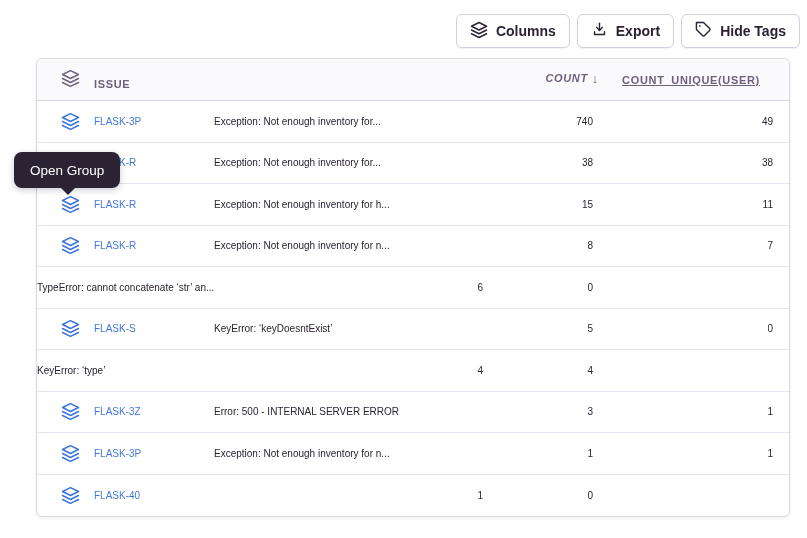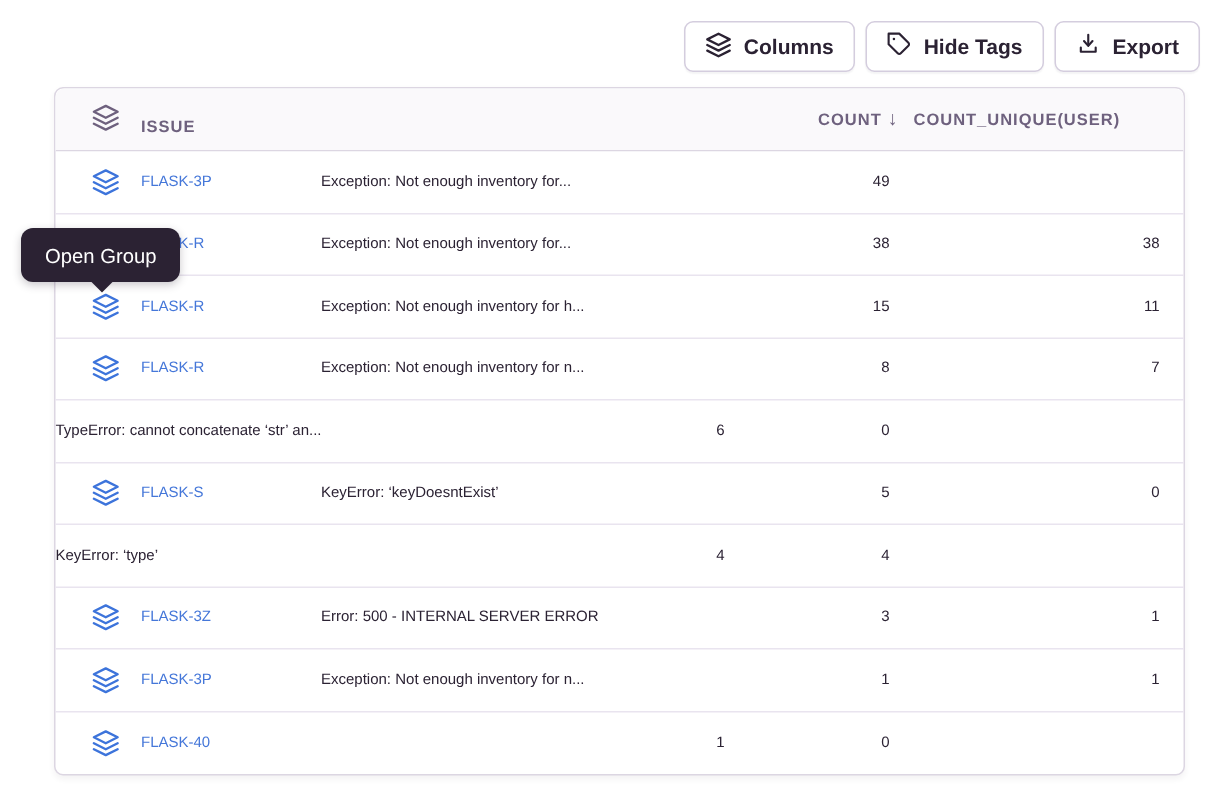--- a/index.html
+++ b/index.html
@@ -17,24 +17,24 @@
 
   
   .table { position:absolute; left:36px; top:58px; width:754px; background:#fff;
     border:1px solid #dcd6e2; border-radius:6px;
     box-shadow:0 2px 4px rgba(43,34,51,0.06); }
   .thead { display:grid; grid-template-columns:177px 1fr 110px 180px;
     height:42px; align-items:center; background:#faf9fb;
     border-bottom:1px solid #dcd6e2; border-radius:6px 6px 0 0;
     color:#6e617e; font-size:11px; font-weight:700; letter-spacing:0.06em; }
   .th-issue { display:flex; align-items:flex-end; gap:14px; padding-left:24px; cursor:pointer; }
-  .th-count { display:flex; justify-content:flex-end; align-items:center; gap:4px;
-    padding-right:10px; cursor:pointer; }
+  .th-count { display:flex; justify-content:flex-end; align-items:flex-start; gap:4px;
+    padding-right:10px; cursor:pointer;font-style:italic; }
   .sort-arrow { font-size:13px; font-weight:400; position:relative; top:-1px; }
-  .th-unique { text-align:left; padding-right:16px; cursor:pointer; }
+  .th-unique { text-align:center; padding-right:16px; cursor:pointer;text-decoration:underline; }
 
   .tr { display:grid; grid-template-columns:177px 1fr 110px 180px;
     height:41.5px; align-items:center; border-bottom:1px solid #e9e4ef;
     font-size:10px; color:#2b2233; }
   .tr:last-child { border-bottom:none; }
   .td-issue { display:flex; align-items:center; gap:14px; padding-left:24px; }
   .icon-btn { display:flex; align-items:center; color:#3d74db; cursor:pointer; }
   .issue-link { color:#4577d9; text-decoration:none; cursor:pointer; white-space:nowrap; }
   .td-title { white-space:nowrap; overflow:hidden; padding-right:8px; }
   .td-num { text-align:right; padding-right:16px; font-variant-numeric:tabular-nums; }
@@ -60,35 +60,35 @@
           <polygon points="12 2 2 7 12 12 22 7 12 2"></polygon>
           <polyline points="2 12 12 17 22 12"></polyline>
           <polyline points="2 17 12 22 22 17"></polyline>
         </svg>
       </span>
       <span>Columns</span>
     </button>
     <button class="btn">
       <span>
         <svg width="17" height="17" viewBox="0 0 24 24" fill="none" stroke="#2b2233" stroke-width="2" stroke-linecap="round" stroke-linejoin="round">
-          <path d="M20.59 13.41l-7.17 7.17a2 2 0 0 1-2.83 0L2 12V2h10l8.59 8.59a2 2 0 0 1 0 2.83z"></path>
-          <circle cx="7" cy="7" r="1.2" fill="#2b2233" stroke="none"></circle>
-        </svg>
-      </span>
-      <span>Hide Tags</span>
+          <path d="M5 15v4h14v-4"></path>
+          <polyline points="8 9 12 13.5 16 9"></polyline>
+          <line x1="12" y1="3" x2="12" y2="13"></line>
+        </svg>
+      </span>
+      <span>Export</span>
     </button>
     <button class="btn">
       <span>
         <svg width="17" height="17" viewBox="0 0 24 24" fill="none" stroke="#2b2233" stroke-width="2" stroke-linecap="round" stroke-linejoin="round">
-          <path d="M5 15v4h14v-4"></path>
-          <polyline points="8 9 12 13.5 16 9"></polyline>
-          <line x1="12" y1="3" x2="12" y2="13"></line>
-        </svg>
-      </span>
-      <span>Export</span>
+          <path d="M20.59 13.41l-7.17 7.17a2 2 0 0 1-2.83 0L2 12V2h10l8.59 8.59a2 2 0 0 1 0 2.83z"></path>
+          <circle cx="7" cy="7" r="1.2" fill="#2b2233" stroke="none"></circle>
+        </svg>
+      </span>
+      <span>Hide Tags</span>
     </button>
   </div>
 
   <div class="table">
     <div class="thead">
       <div class="th-issue">
         <span>
           <svg width="19" height="19" viewBox="0 0 24 24" fill="none" stroke="#6e617e" stroke-width="2" stroke-linecap="round" stroke-linejoin="round">
             <polygon points="12 2 2 7 12 12 22 7 12 2"></polygon>
             <polyline points="2 12 12 17 22 12"></polyline>
@@ -110,20 +110,21 @@
       <span class="icon-btn">
         <svg width="19" height="19" viewBox="0 0 24 24" fill="none" stroke="currentColor" stroke-width="2" stroke-linecap="round" stroke-linejoin="round">
           <polygon points="12 2 2 7 12 12 22 7 12 2"></polygon>
           <polyline points="2 12 12 17 22 12"></polyline>
           <polyline points="2 17 12 22 22 17"></polyline>
         </svg>
       </span>
       <a class="issue-link">FLASK-3P</a>
     </div>
     <div class="td-title">Exception: Not enough inventory for...</div>
+    <div class="td-num">740</div>
     <div class="td-num">49</div>
   </div>
 
   <div class="tr">
     <div class="td-issue">
       <span class="icon-btn">
         <svg width="19" height="19" viewBox="0 0 24 24" fill="none" stroke="currentColor" stroke-width="2" stroke-linecap="round" stroke-linejoin="round">
           <polygon points="12 2 2 7 12 12 22 7 12 2"></polygon>
           <polyline points="2 12 12 17 22 12"></polyline>
           <polyline points="2 17 12 22 22 17"></polyline>

